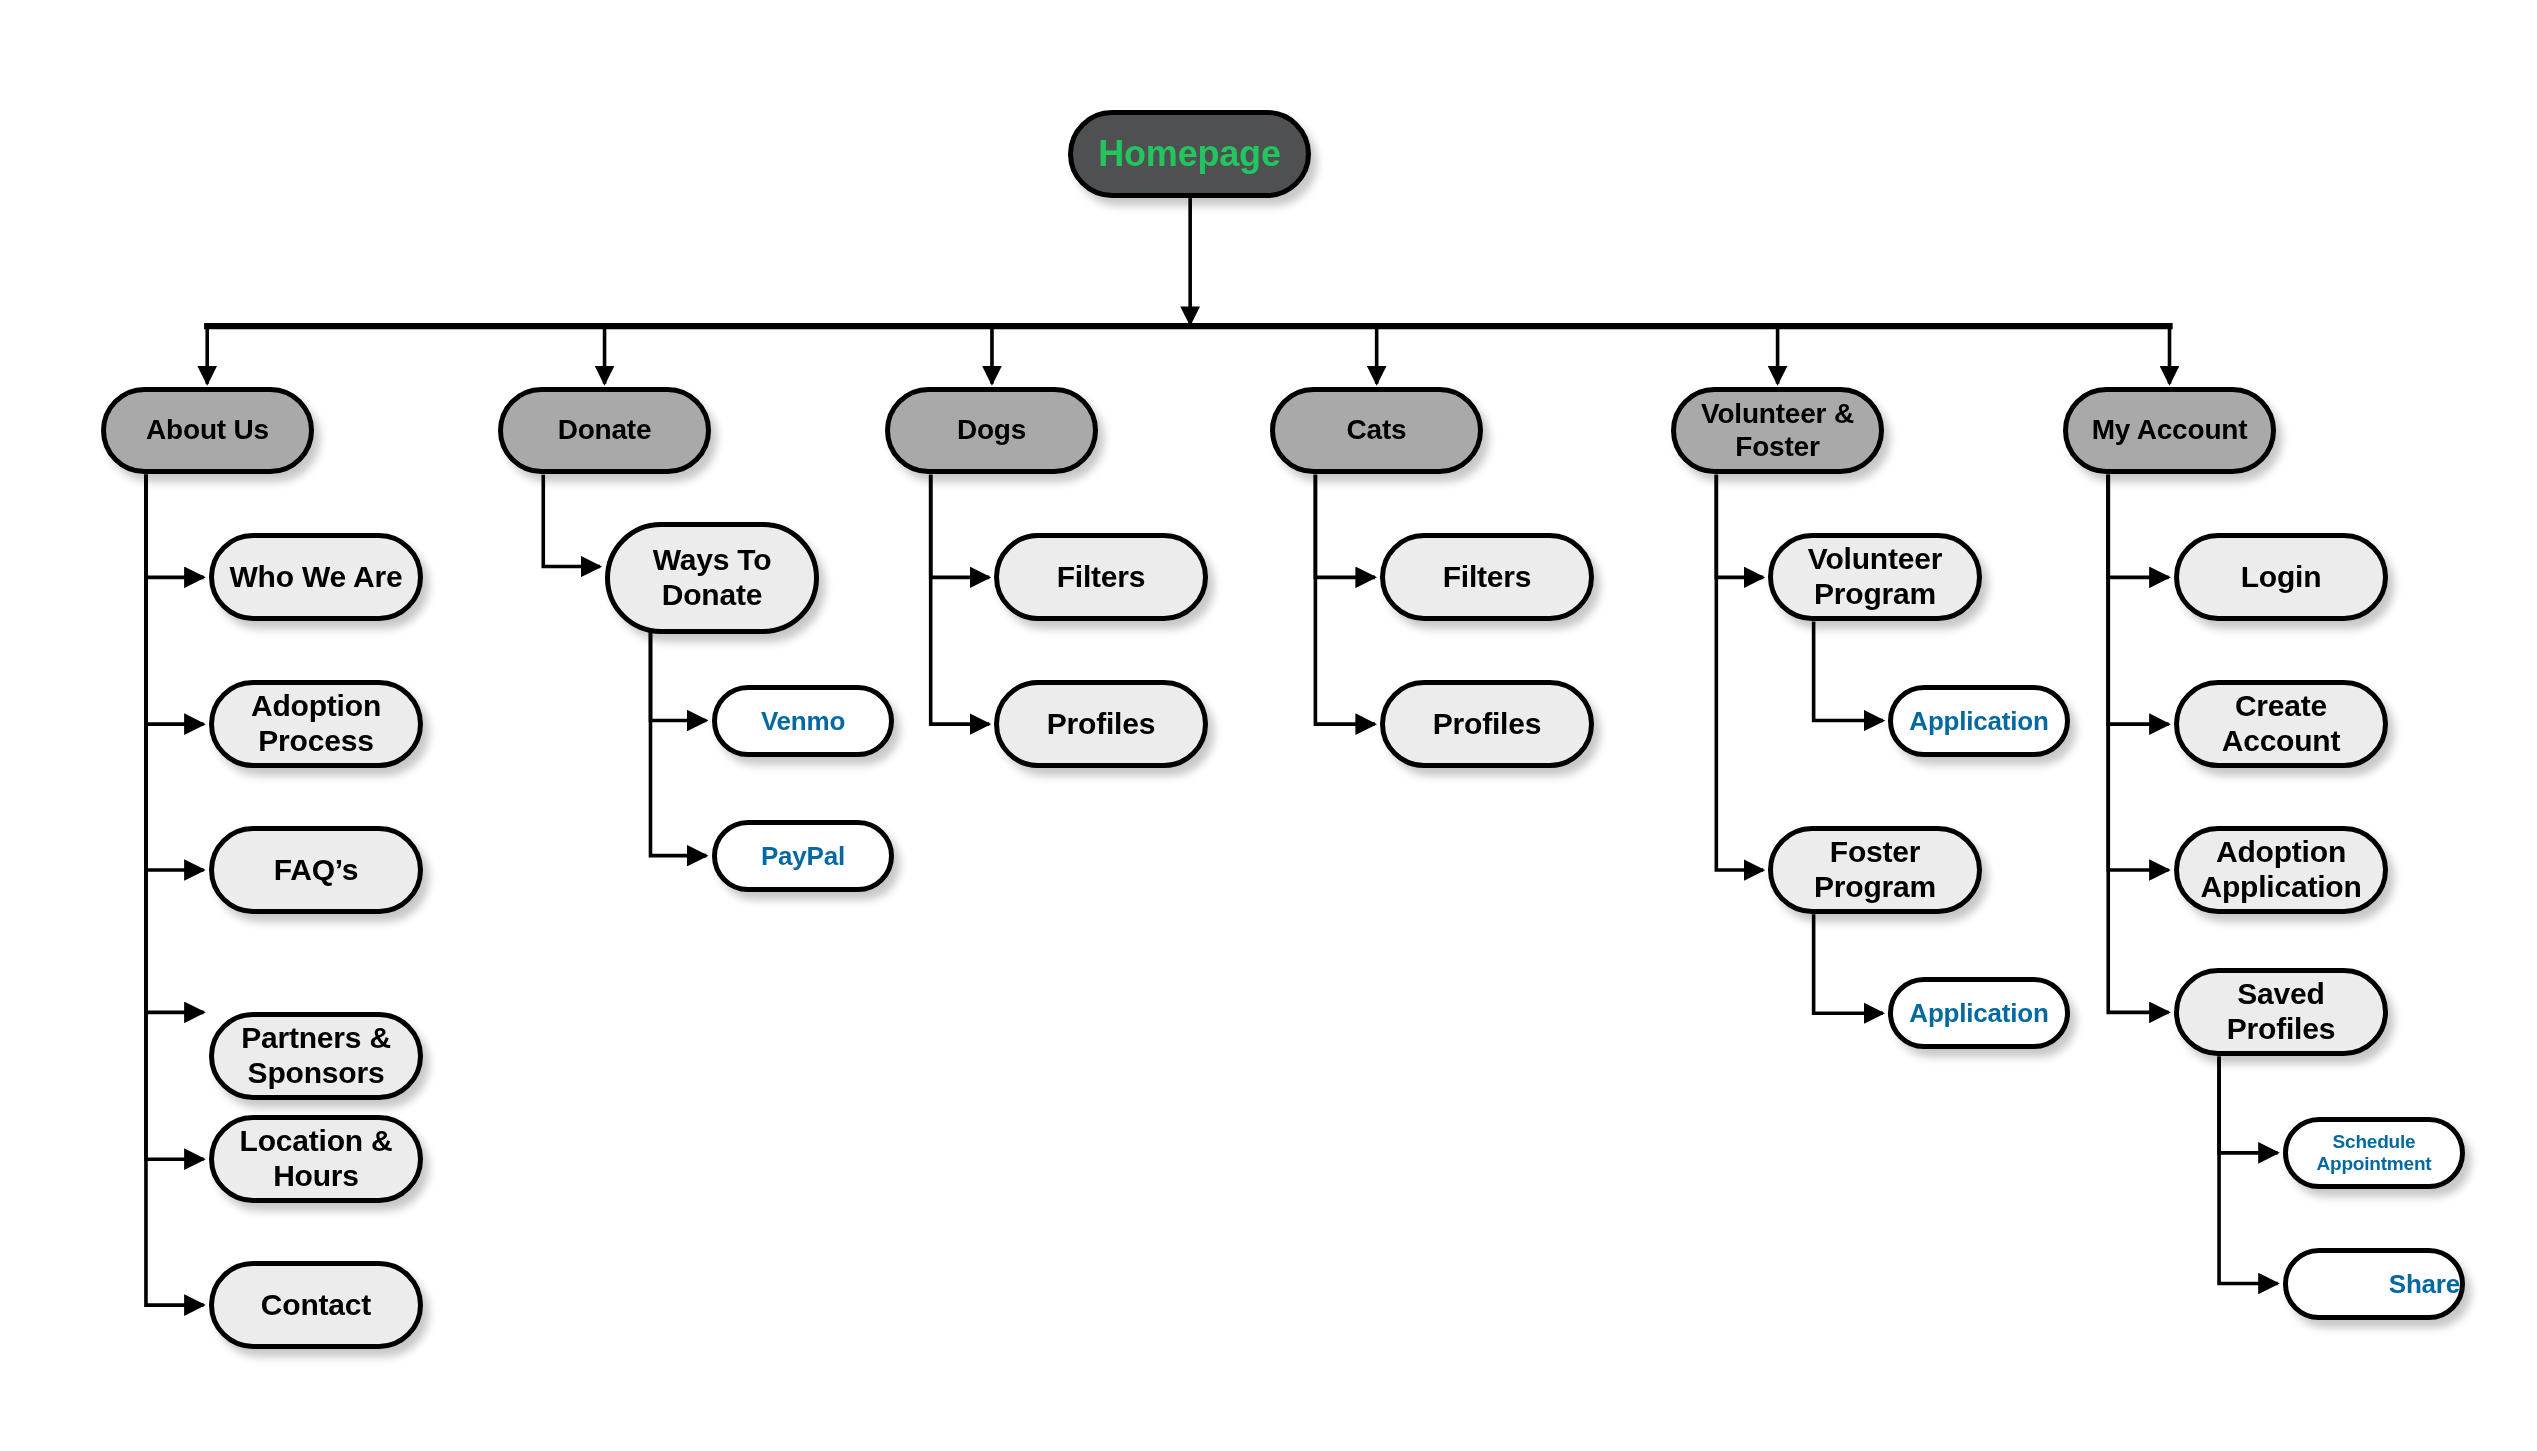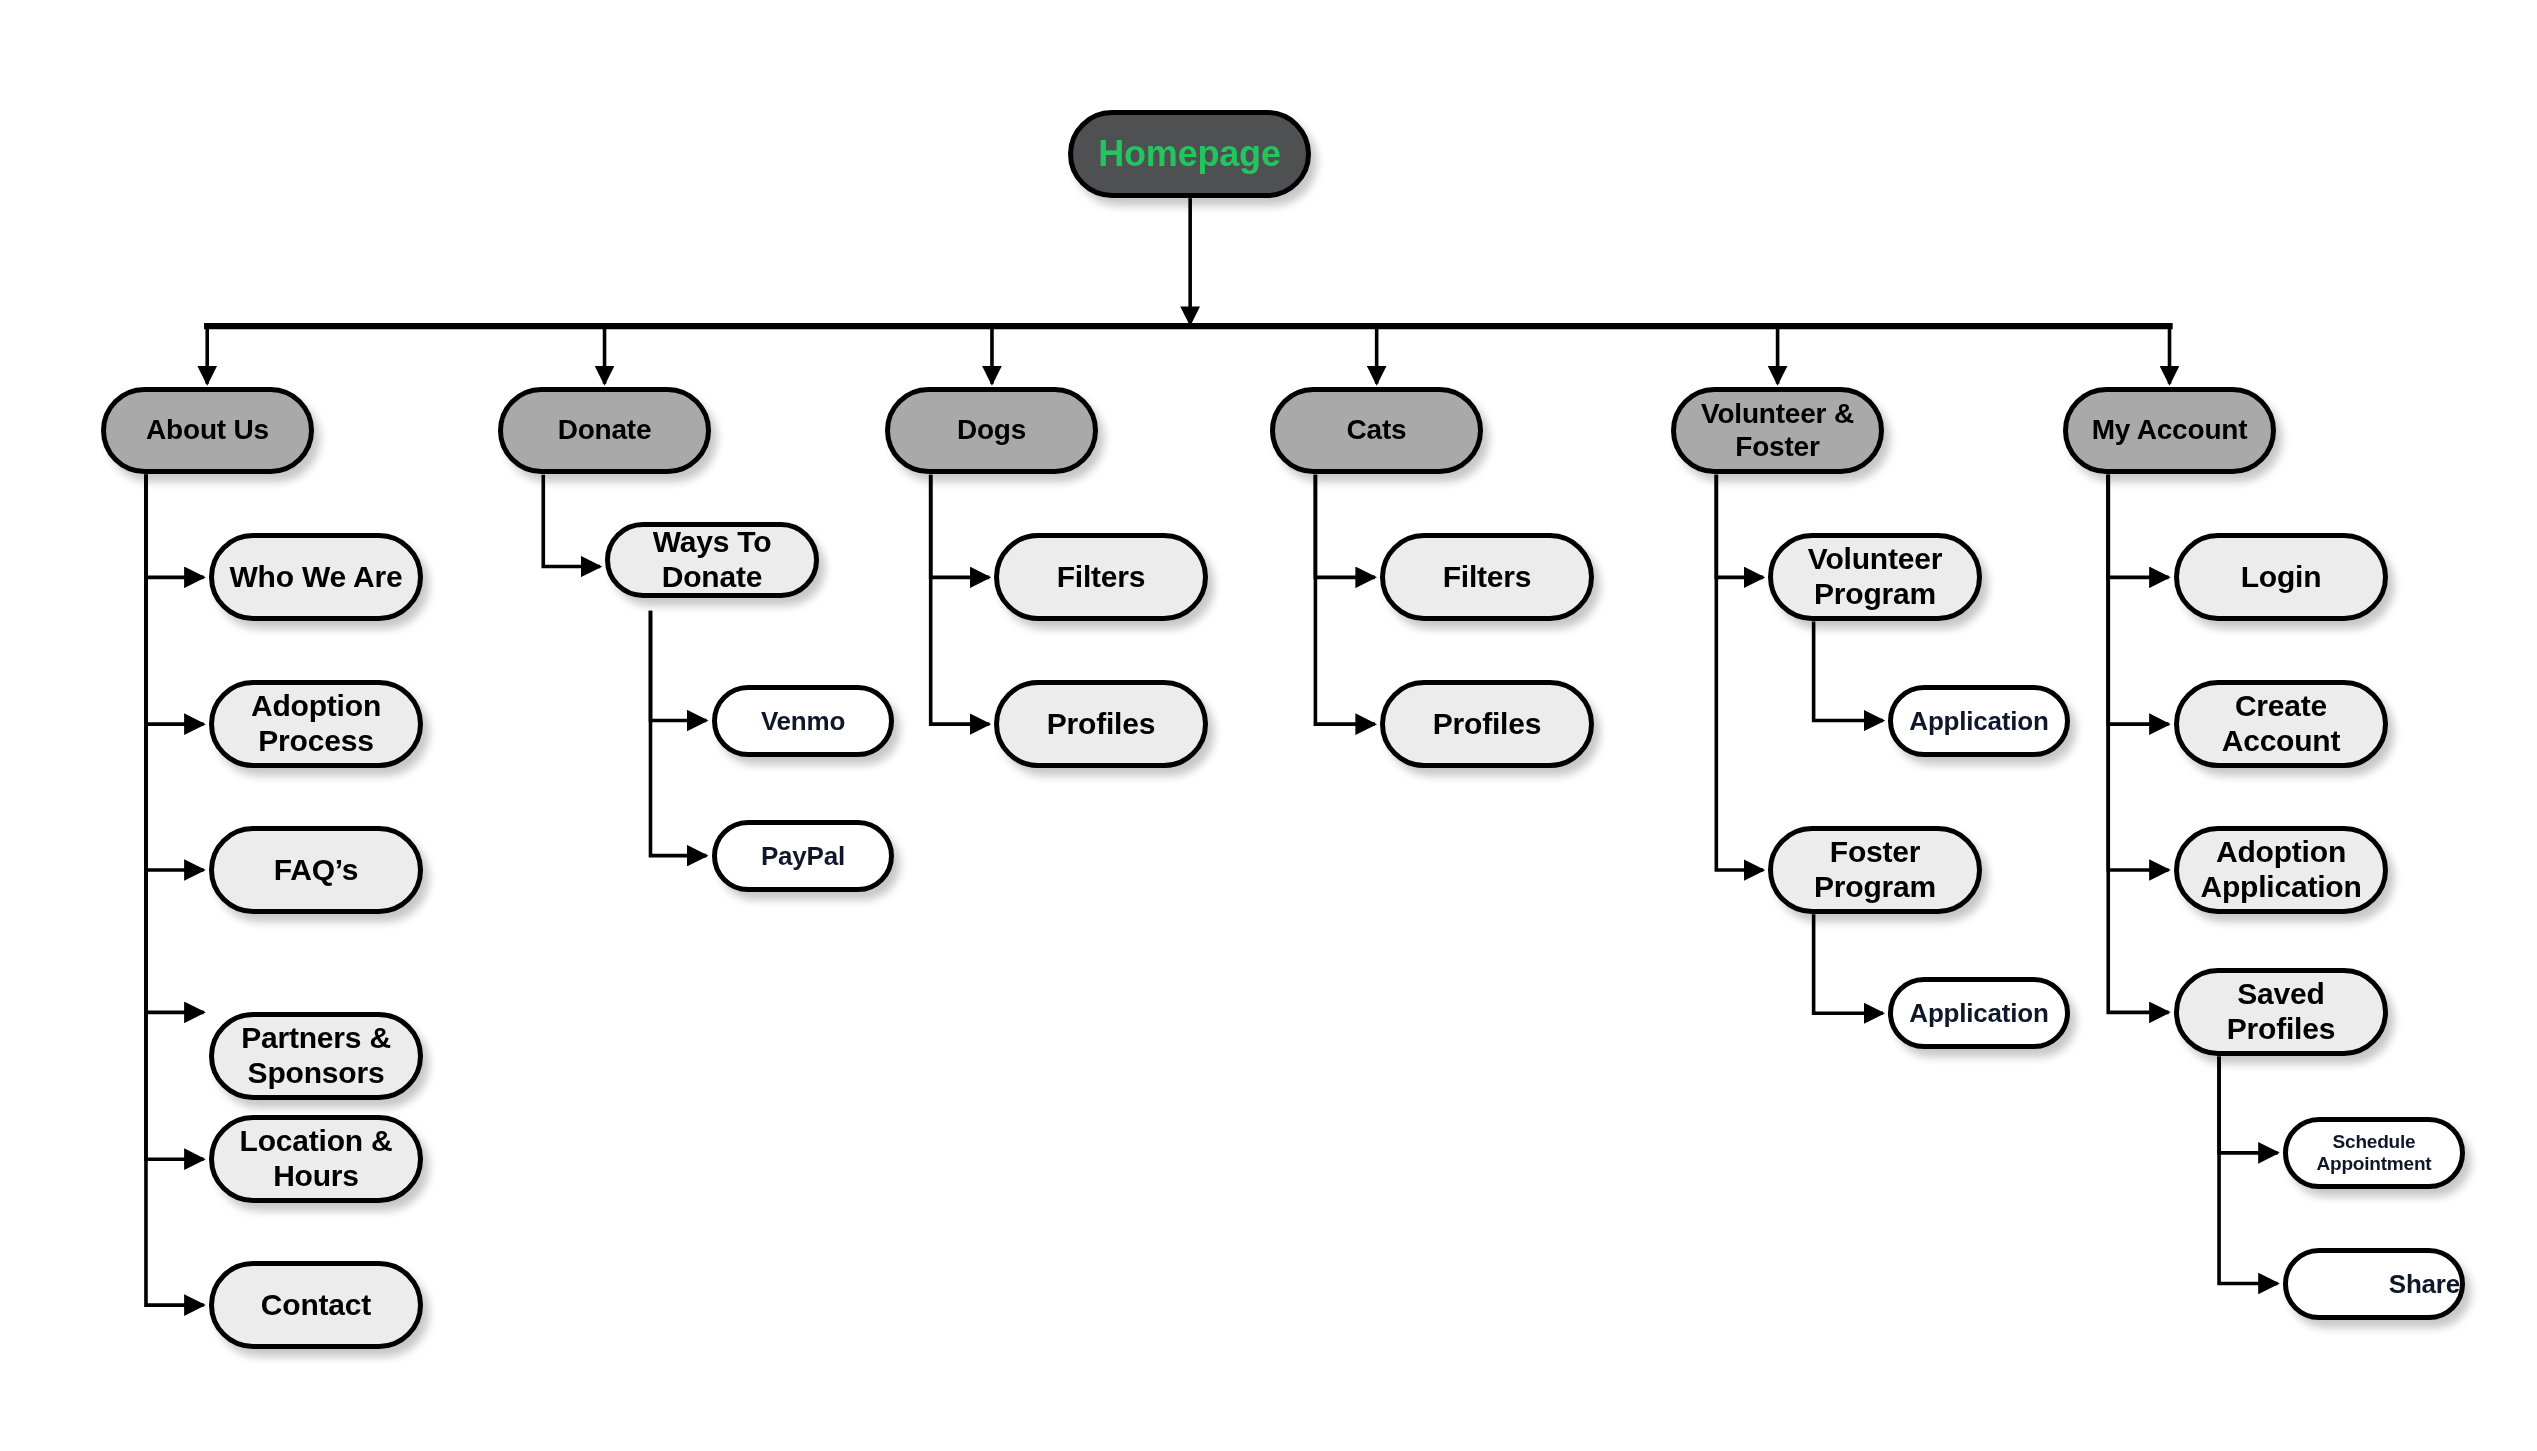--- a/index.html
+++ b/index.html
@@ -61,21 +61,21 @@
   }
   
   .lvl2 {
     background: #ececec;
     color: #000000;
     font-size: 30px;
   }
   
   .lvl3 {
     background: #ffffff;
-    color: #0f172a;
+    color: #0369a1;
     font-size: 26px;
     border-width: 5.4px;
   }
   .lvl3.small {
     font-size: 19px;
   }
 </style>
 </head>
 <body>
 
@@ -149,21 +149,21 @@
       <div class="node lvl2" style="left: 209px; top: 1115px; width: 214px; height: 88px;">
         <span class="label">Location &amp;
 Hours</span>
       </div>
       <div class="node lvl2" style="left: 209px; top: 1261px; width: 214px; height: 88px;">
         <span class="label">Contact</span>
       </div>
       <div class="node lvl1" style="left: 498px; top: 387px; width: 213px; height: 87px;">
         <span class="label">Donate</span>
       </div>
-      <div class="node lvl2" style="left: 605px; top: 522px; width: 214px; height: 76px;">
+      <div class="node lvl2" style="left: 605px; top: 522px; width: 214px; height: 112px;">
         <span class="label">Ways To
 Donate</span>
       </div>
       <div class="node lvl3" style="left: 712px; top: 685px; width: 182px; height: 72px;">
         <span class="label">Venmo</span>
       </div>
       <div class="node lvl3" style="left: 712px; top: 820px; width: 182px; height: 72px;">
         <span class="label">PayPal</span>
       </div>
       <div class="node lvl1" style="left: 885px; top: 387px; width: 213px; height: 87px; justify-content: center;">

